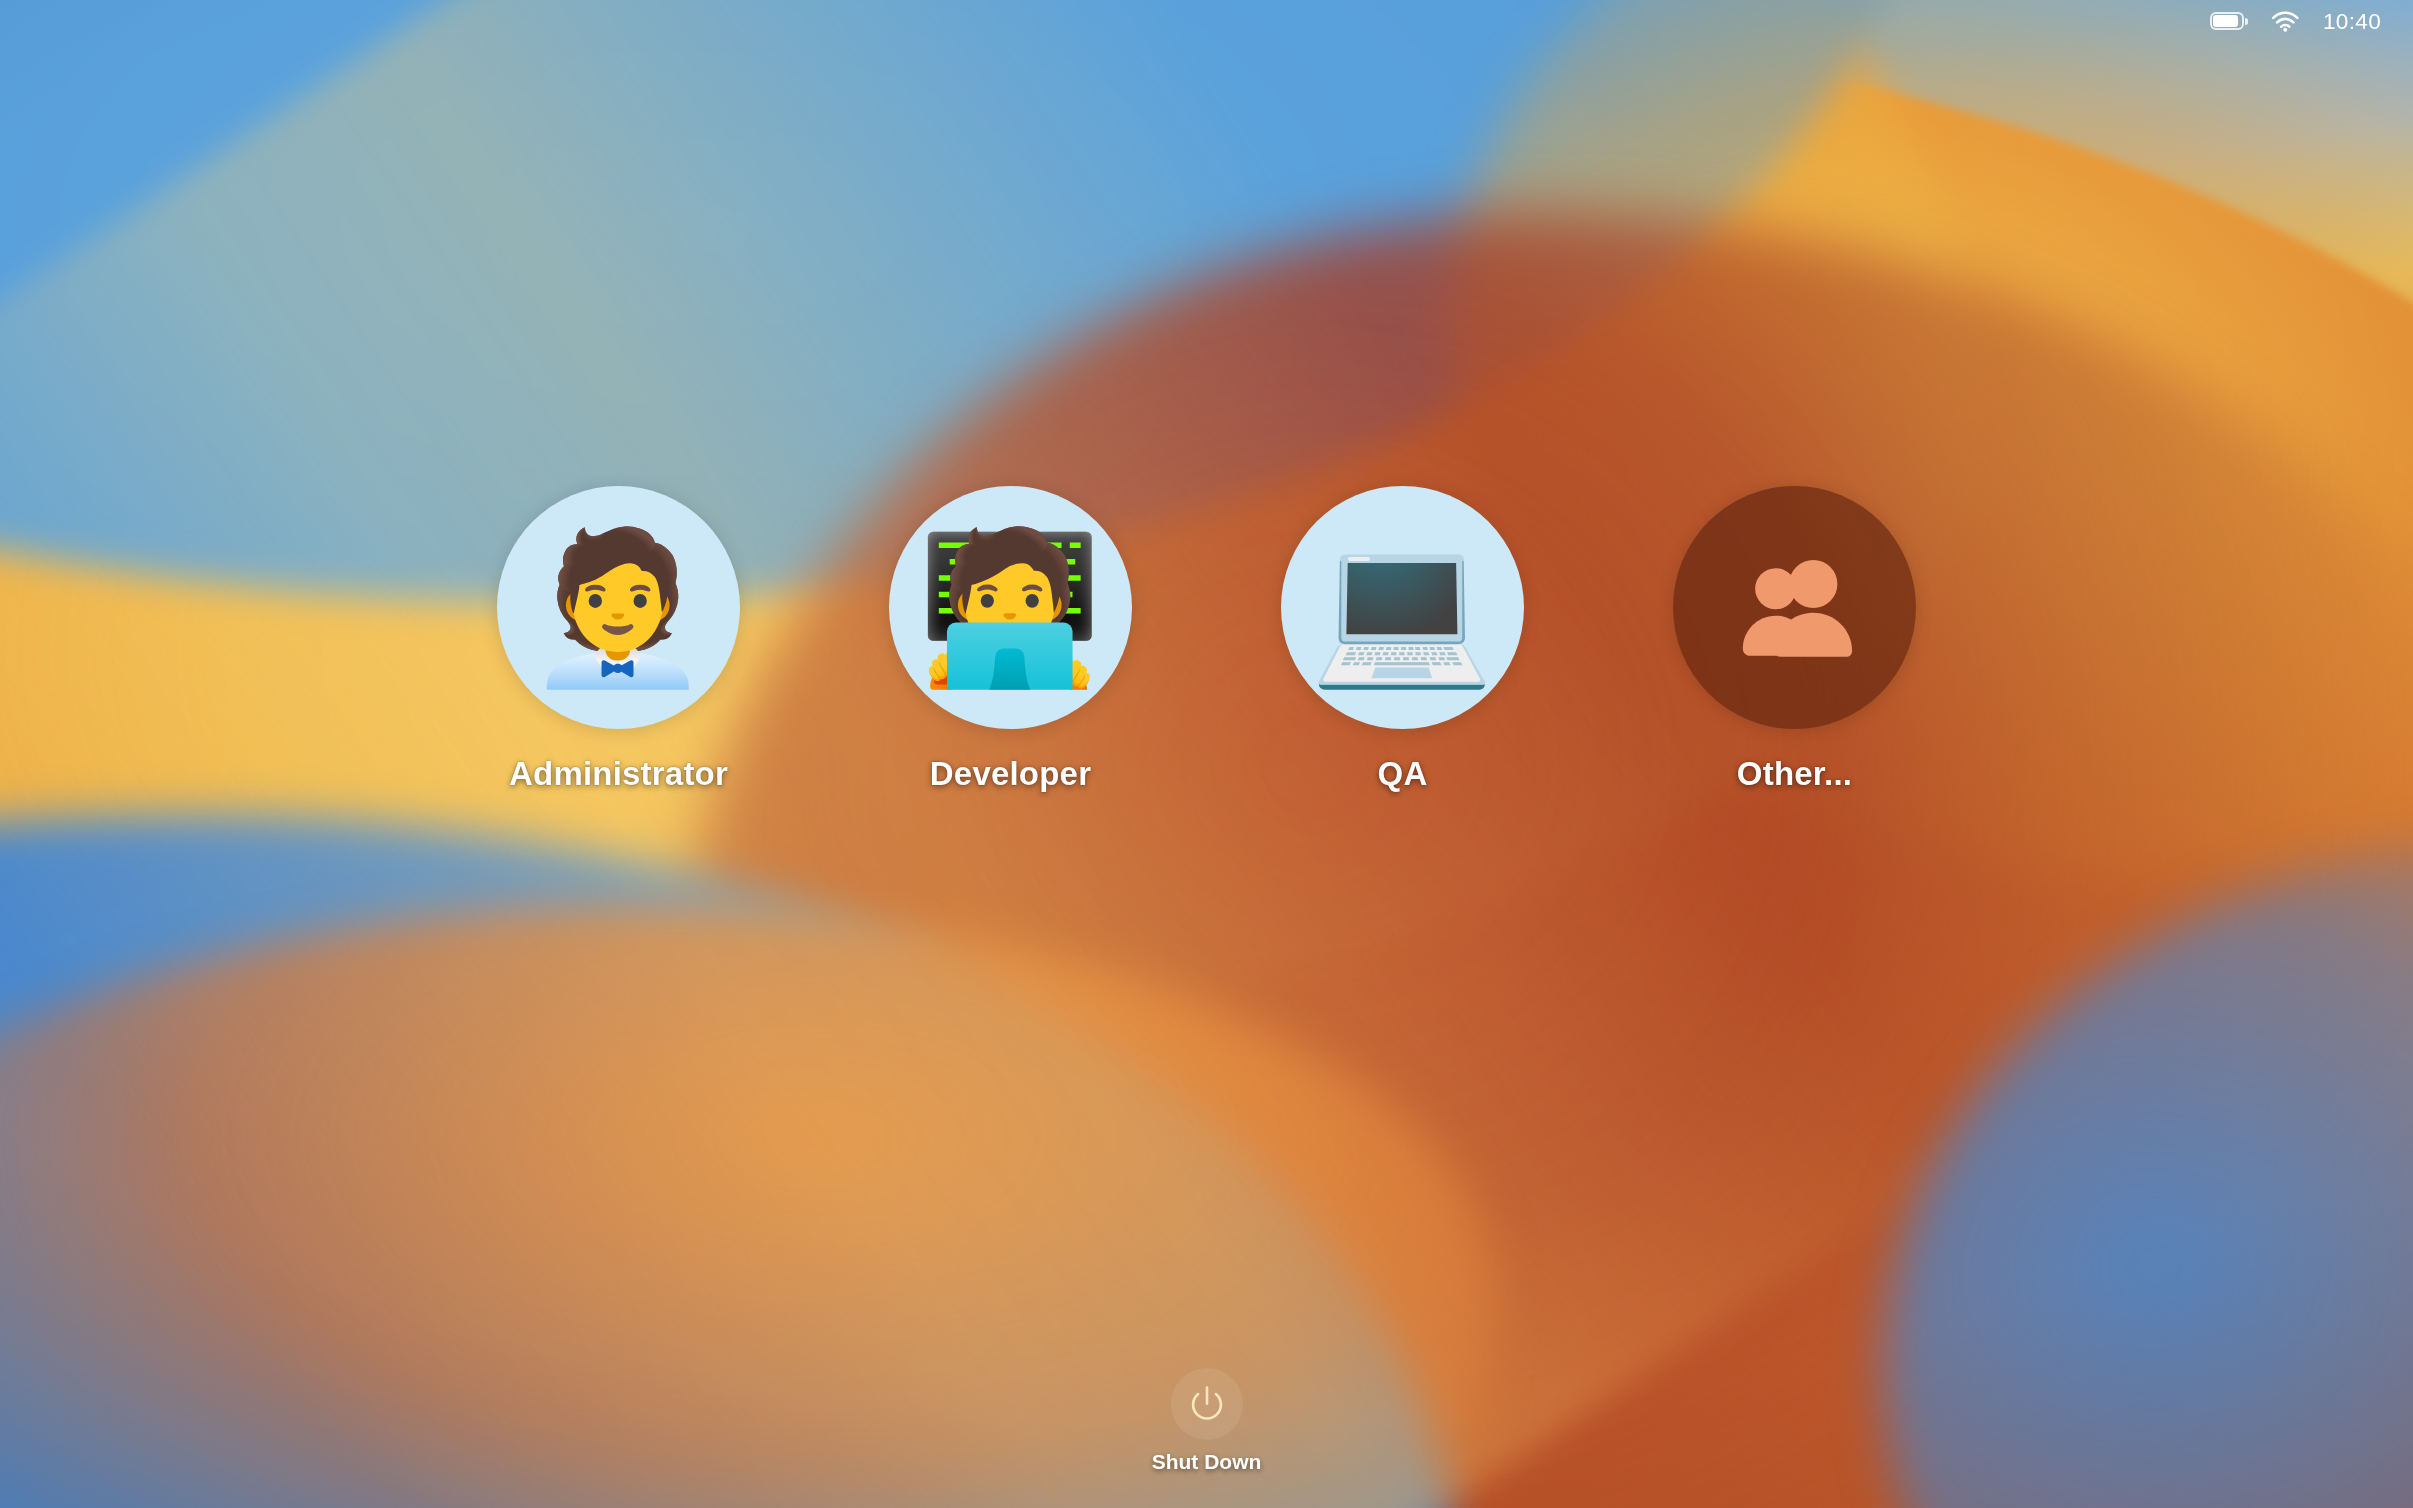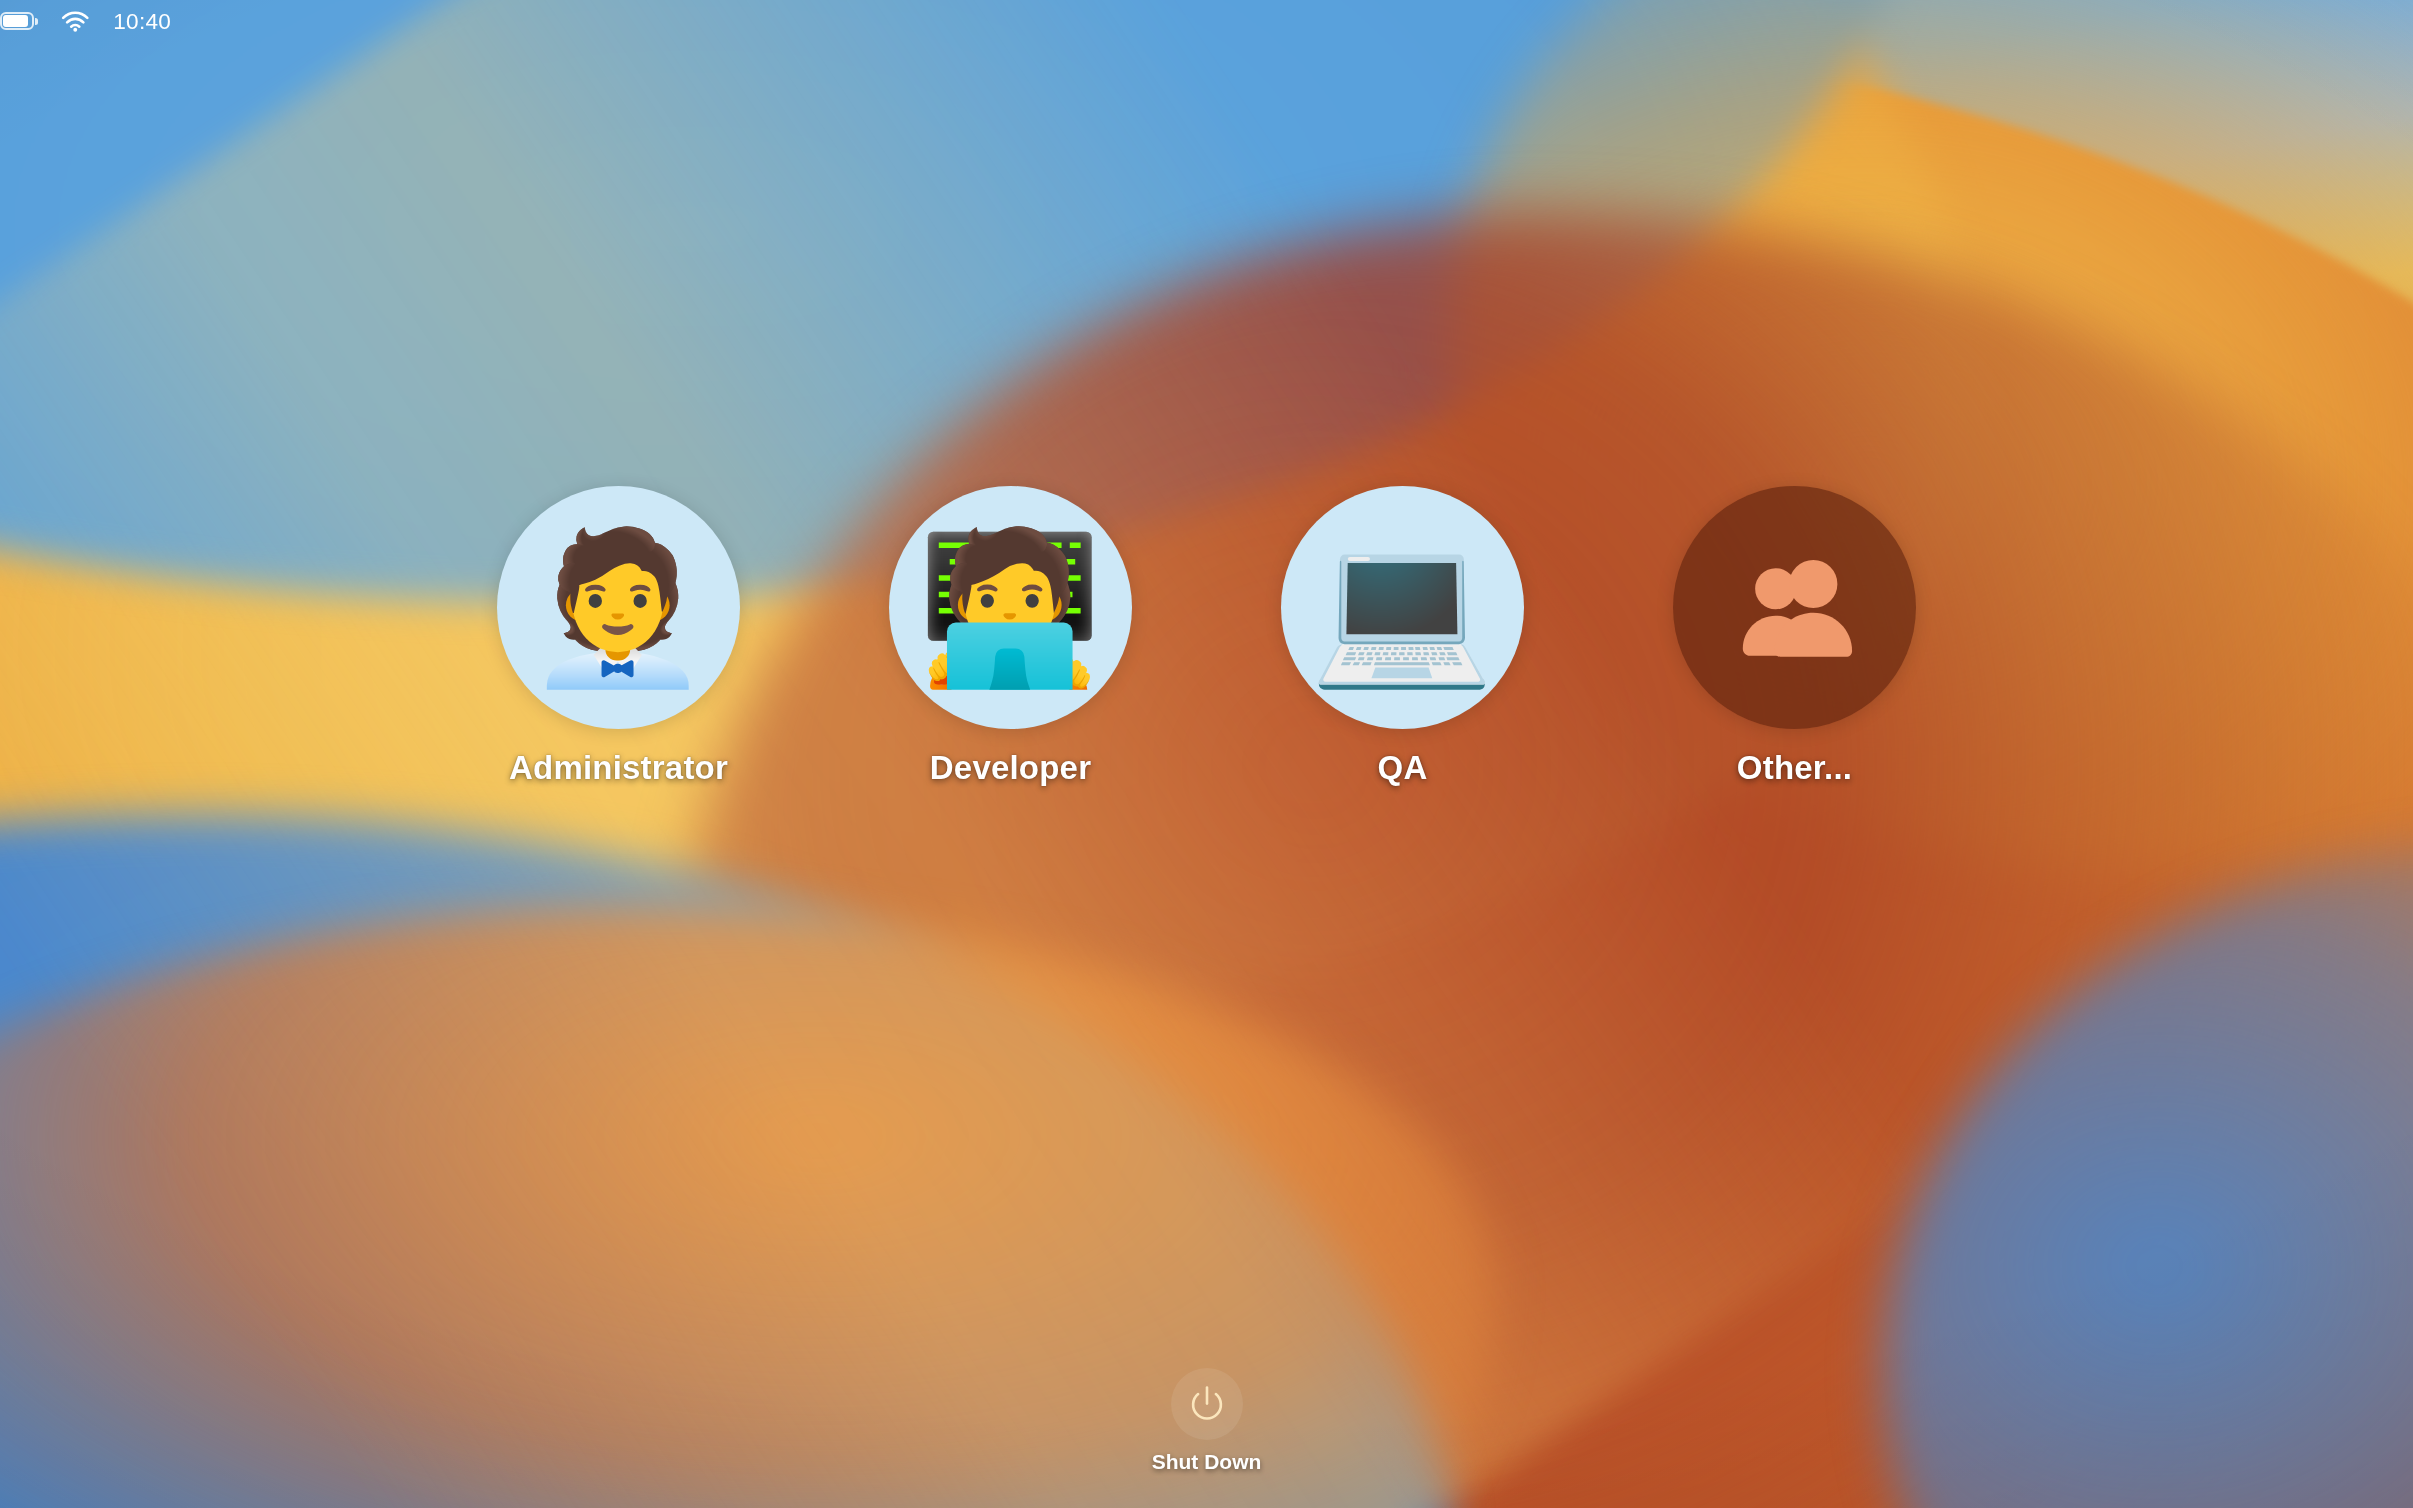--- a/index.html
+++ b/index.html
@@ -192,20 +192,21 @@
         rgba(0,0,0,0.20) 100%);
   }
 
   
   .menubar {
     position: absolute;
     top: 0; left: 0; right: 0;
     height: 44px;
     display: flex;
     align-items: center;
+    justify-content: flex-end;
     gap: 22px;
     padding-right: 32px;
     z-index: 20;
   }
   .mb-item {
     display: flex;
     align-items: center;
     color: #ffffff;
   }
   .mb-time {
@@ -270,21 +271,21 @@
   .avatar .emoji-glyph {
     font-size: 149px;
     line-height: 1;
     user-select: none;
   }
   .avatar.other-avatar {
     background: rgba(86, 29, 10, 0.58);
   }
   .people-svg { width: 141px; height: 141px; display: block; }
   .user-name {
-    margin-top: 20px;
+    margin-top: 26px;
     font-size: 33px;
     font-weight: 700;
     color: #ffffff;
     text-shadow: 0 1.7px 5.9px rgba(0,0,0,0.46), 0 0 1.7px rgba(0,0,0,0.34);
     letter-spacing: 0.2px;
     white-space: nowrap;
   }
 
   
   .actions-row {

